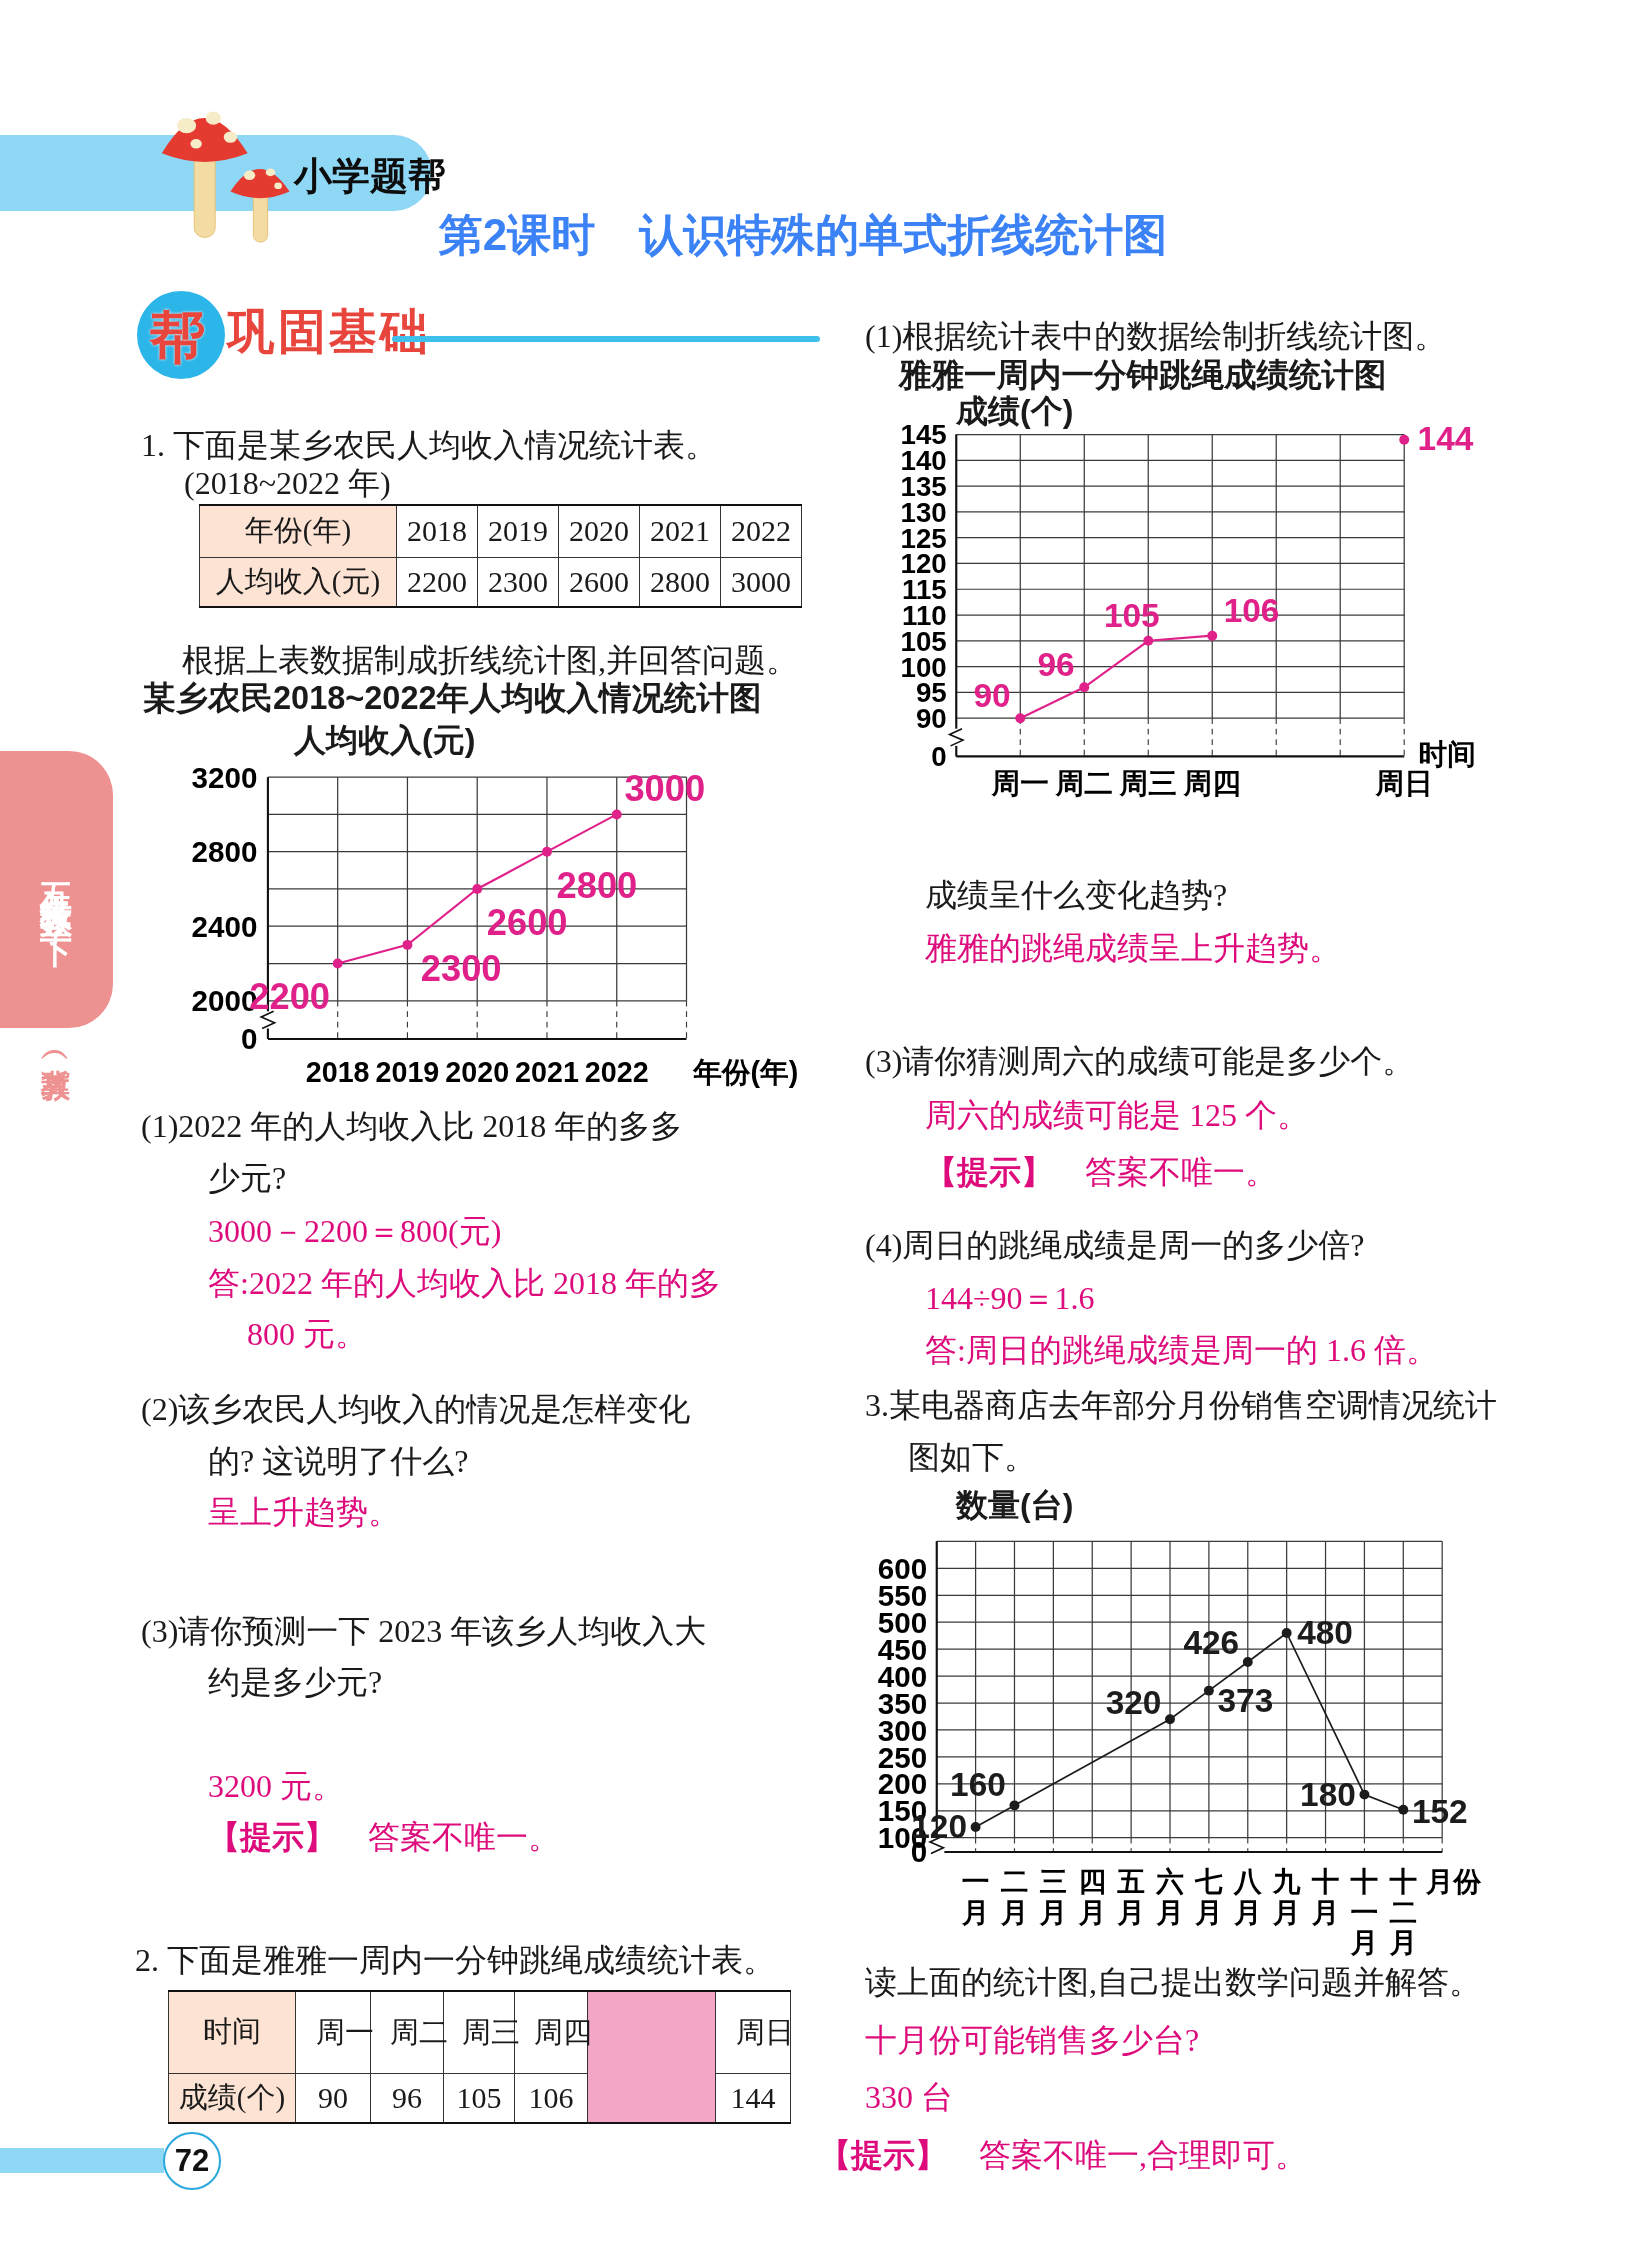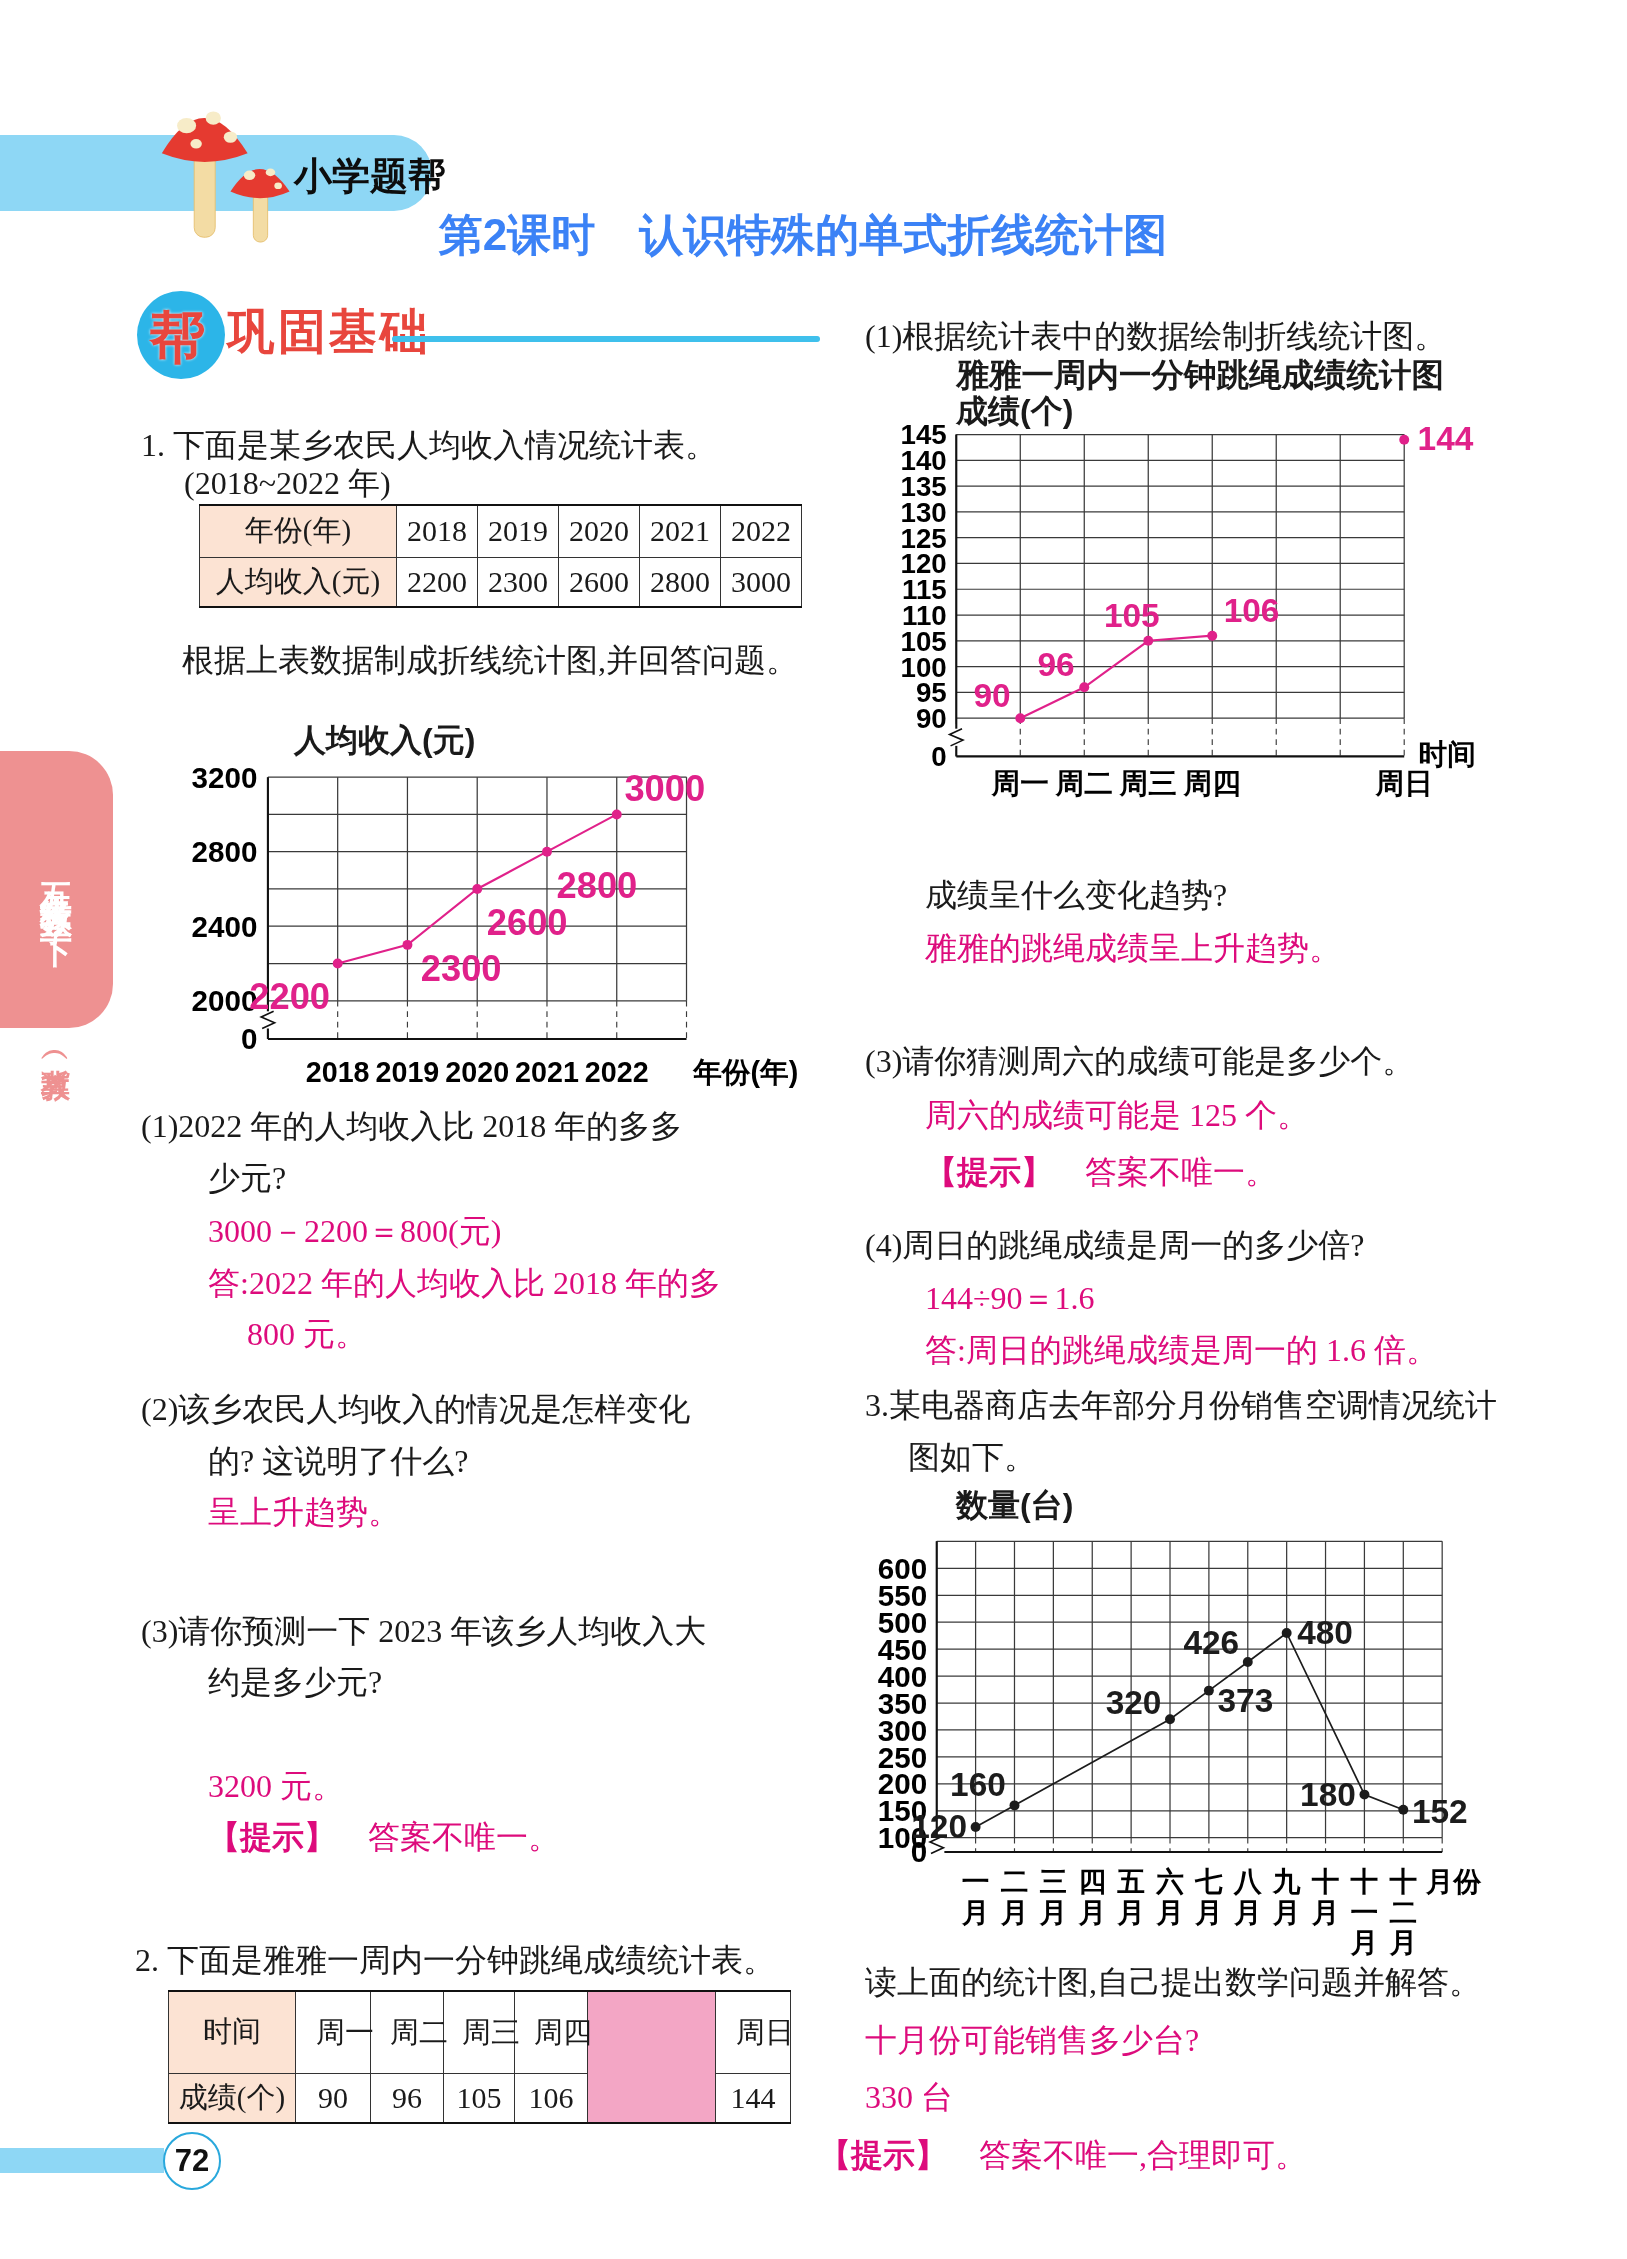--- a/index.html
+++ b/index.html
@@ -2,21 +2,21 @@
 <html><head>
 <meta charset="utf-8">
 <style>
   html,body{margin:0;padding:0;background:#e9e9e9;}
   .page{position:relative;width:1628px;height:2260px;background:#ffffff;overflow:hidden;
         font-family:"Liberation Serif","DejaVu Serif",serif;color:#1a1a1a;font-size:32px;}
   .abs{position:absolute;white-space:nowrap;}
   .sans{font-family:"Liberation Sans","DejaVu Sans",sans-serif;}
   .b{font-weight:700;}
   .pink{color:#dd0b7c;text-align:right;}
-  .center{text-align:right;}
+  .center{text-align:left;}
   
   .banner{position:absolute;left:0;top:135px;width:432px;height:76px;background:#8ed7f5;
           border-radius:0 40px 40px 0;}
   .page-title{position:absolute;left:325px;top:206px;width:956px;text-align:center;
               font-size:44px;font-weight:700;font-family:"Liberation Sans","DejaVu Sans",sans-serif;color:#3b82f6;}
   
   .badge-circle{position:absolute;left:137px;top:291px;width:88px;height:88px;border-radius:50%;
                 background:#2cb5e8;}
   .badge-prefix{position:absolute;left:149px;top:300px;font-size:57px;font-weight:700;color:#e8463d;
                 font-family:"Liberation Sans","DejaVu Sans",sans-serif;text-shadow:0 0 2.9px #fff;}
@@ -91,20 +91,21 @@
       <td style="font-size:30px">2200</td>
       <td style="font-size:30px">2300</td>
       <td style="font-size:30px">2600</td>
       <td style="font-size:30px">2800</td>
       <td style="font-size:30px">3000</td>
     </tr>
   </tbody>
     </table>
 
   <div class="abs" style="left:182px;top:639px">根据上表数据制成折线统计图,并回答问题。</div>
+  <div class="abs chart-title center" style="left:143px;top:677px;width:669px">某乡农民2018~2022年人均收入情况统计图</div>
   <div class="abs ylab" style="left:294px;top:719px">人均收入(元)</div>
   <svg id="chart0" class="abs" style="left:158px;top:715px;font-size:33px" width="669" height="411" viewBox="0 0 700 430">
       <line x1="115" y1="65" x2="553" y2="65" stroke="#3a3a3a" stroke-width="1.3"></line>
       <line x1="115" y1="104" x2="553" y2="104" stroke="#3a3a3a" stroke-width="1.3"></line>
       <line x1="115" y1="143" x2="553" y2="143" stroke="#3a3a3a" stroke-width="1.3"></line>
       <line x1="115" y1="182" x2="553" y2="182" stroke="#3a3a3a" stroke-width="1.3"></line>
       <line x1="115" y1="221" x2="553" y2="221" stroke="#3a3a3a" stroke-width="1.3"></line>
       <line x1="115" y1="260" x2="553" y2="260" stroke="#3a3a3a" stroke-width="1.3"></line>
       <line x1="115" y1="299" x2="553" y2="299" stroke="#3a3a3a" stroke-width="1.3"></line>
       <line x1="115" y1="65" x2="115" y2="299" stroke="#3a3a3a" stroke-width="1.3"></line>

